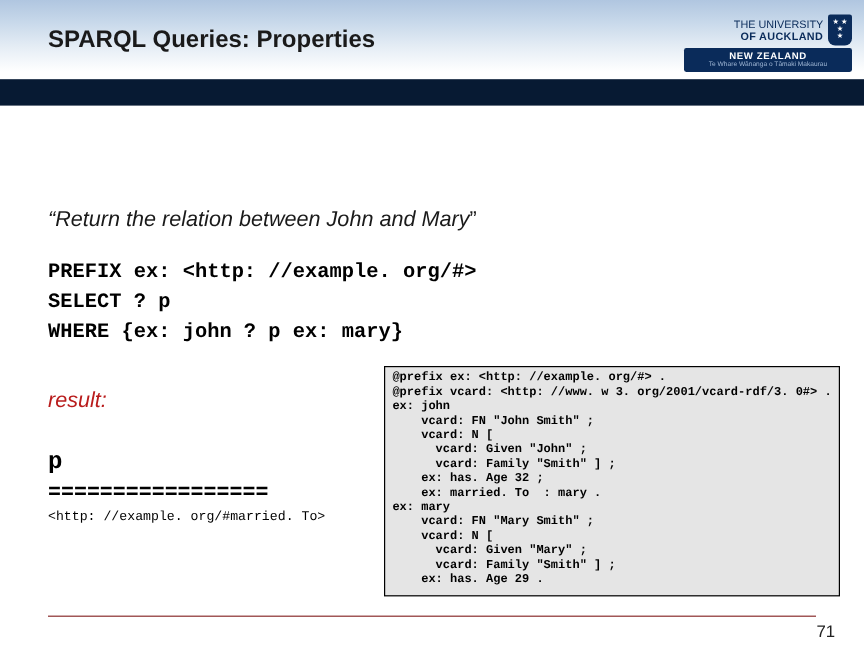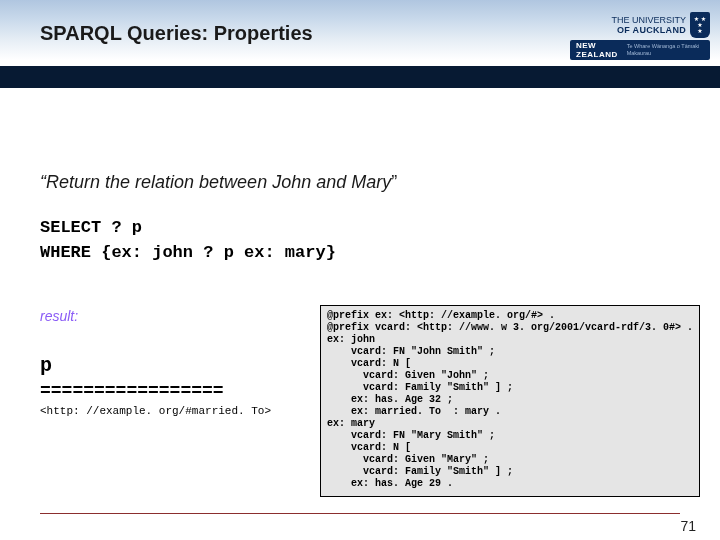--- a/index.html
+++ b/index.html
@@ -76,20 +76,21 @@
   .logo-bottom {
     margin-top: 2px;
     height: 20px;
     background: #0a2b5a;
     border-radius: 2px;
     display: flex;
     align-items: center;
     justify-content: center;
     padding: 0 6px;
     box-sizing: border-box;
+    flex-direction: column;
   }
   .logo-bottom .nz {
     color: #ffffff;
     font-size: 8px;
     font-weight: bold;
     letter-spacing: 0.5px;
     line-height: 9px;
   }
   .logo-bottom .maori {
     color: #9fb6d4;
@@ -130,24 +131,24 @@
     top: 305px;
     width: 640px;
     display: flex;
     flex-direction: row;
     gap: 20px;
   }
   .left-col {
     flex: 0 0 260px;
   }
   .result-label {
-    font-size: 14px;
+    font-size: 18px;
     font-style: italic;
-    color: #8b5cf6;
-    margin-top: 3px;
+    color: #b91c1c;
+    margin-top: 18px;
   }
   .result-head {
     margin-top: 30px;
     font-family: "Courier New", Courier, monospace;
     font-size: 20px;
     font-weight: bold;
     color: #000;
   }
   .result-rule {
     font-family: "Courier New", Courier, monospace;
@@ -217,20 +218,21 @@
     </div>
   </div>
 
   <div class="dark-rule"></div>
 
   <div class="body">
     <div class="quote">
       <span class="ital">“</span><span class="ital">Return the relation between John and Mary</span><span>”</span>
     </div>
     <div class="query">
+      <div>PREFIX ex: &lt;http: //example. org/#&gt;</div>
       <div>SELECT ? p</div>
       <div>WHERE {ex: john ? p ex: mary}</div>
     </div>
   </div>
 
   <div class="lower">
     <div class="left-col">
       <div class="result-label">result:</div>
       <div class="result-head">p</div>
       <div class="result-rule">=================</div>

